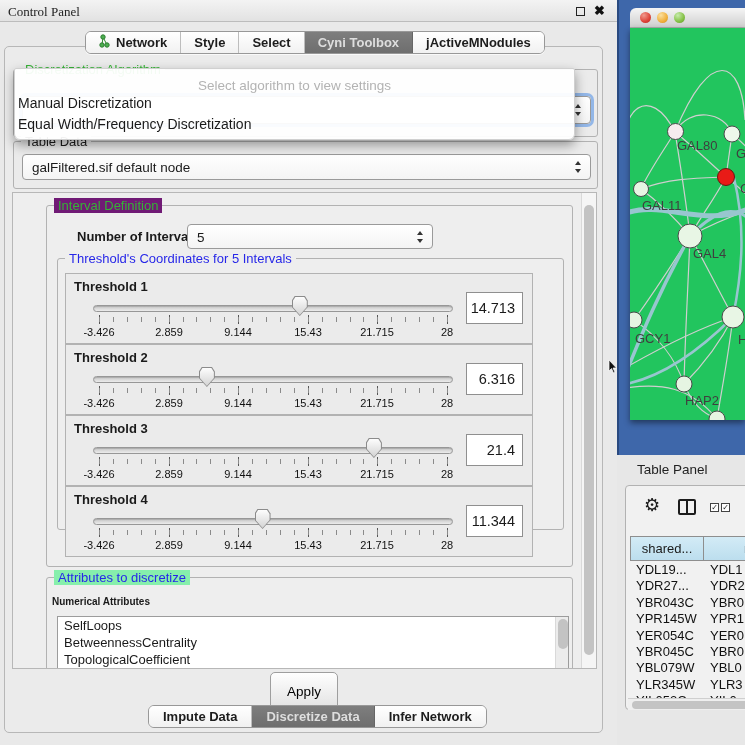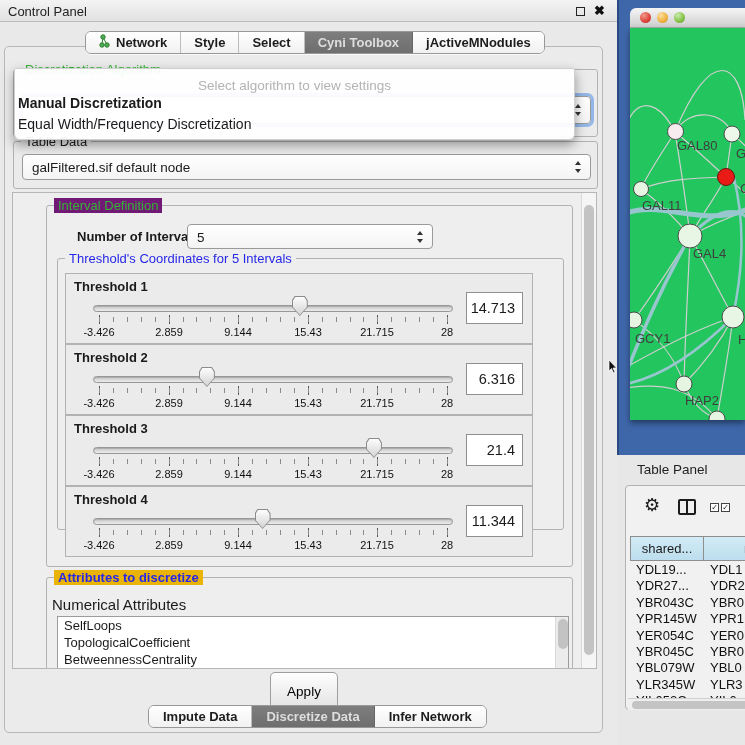--- a/index.html
+++ b/index.html
@@ -4,21 +4,21 @@
 <style>
   * { margin:0; padding:0; box-sizing:border-box; }
   html,body { background:#d8d8d8; }
   .screen {
     position:relative; width:745px; height:745px; overflow:hidden;
     font-family:"Liberation Sans", sans-serif; background:#e9e9e9; color:#1a1a1a;
   }
   
   .left-panel { position:absolute; left:0; top:0; width:617px; height:745px; background:#e9e9e9; }
   .titlebar { position:absolute; left:0; top:0; width:100%; height:22px;
-    background:linear-gradient(#f3f3f3,#e2e2e2); border-bottom:1px solid #bcbcbc; }
+    background:linear-gradient(#f3f3f3,#e2e2e2); border-bottom:1px solid #bcbcbc;font-family:Liberation Serif, serif; }
   .titlebar .t { position:absolute; left:8px; top:4px; font-size:13px; color:#222; }
   .float-ico { position:absolute; right:32px; top:7px; width:9px; height:9px; border:1.5px solid #222; background:transparent; }
   .close-ico { position:absolute; right:12px; top:3px; font-size:13px; font-weight:bold; color:#111; }
 
   .tabrow { position:absolute; left:85px; top:31px; height:23px; display:flex;
     border:1px solid #989898; border-radius:6px; overflow:hidden; background:#fff;
     box-shadow:0 1px 0 rgba(255,255,255,.7); z-index:5; }
   .tab { display:flex; align-items:center; gap:5px; padding:0 13px; font-size:13px; font-weight:bold;
     color:#1c1c1c; background:linear-gradient(#ffffff,#f1f1f1); border-right:1px solid #bdbdbd; cursor:default; }
   .tab:last-child { border-right:none; }
@@ -41,21 +41,21 @@
     border-left:3.5px solid transparent; border-right:3.5px solid transparent; border-bottom:4.5px solid #333; }
   .combo .stepper .dn { position:absolute; left:1px; bottom:0; width:0; height:0;
     border-left:3.5px solid transparent; border-right:3.5px solid transparent; border-top:4.5px solid #333; }
   .combo.focusring { box-shadow:0 0 0 3px rgba(100,155,230,.65); }
 
   .popup { position:absolute; left:14px; top:68px; width:561px; height:72px; z-index:40;
     background:rgba(255,255,255,.94); border:1px solid #d0d0d0; border-radius:2px 2px 6px 6px;
     box-shadow:0 5px 12px rgba(0,0,0,.38); }
   .popup .hint { margin-top:9px; text-align:center; font-size:13.5px; color:#b3b3b3; }
   .popup .item { font-size:14px; padding-left:3px; line-height:21px; }
-  .popup .item.b { font-weight:bold; }
+  .popup .item.b { font-weight:normal; }
 
   .scrollarea { position:absolute; left:12px; top:192px; width:585px; height:477px;
     border:1px solid #b7b7b7; background:#eeeeee; overflow:hidden; }
   .vscroll { position:absolute; right:0; top:0; width:15px; height:100%;
     background:#f5f5f5; border-left:1px solid #d9d9d9; }
   .vscroll .thumb { position:absolute; left:2px; width:10px; border-radius:6px; background:#c3c3c3; }
 
   .thr-panel { position:absolute; left:7px; width:468px; height:71px; background:#ebebeb; border:1px solid #b2b2b2; }
   .thr-label { position:absolute; left:8px; top:5px; font-size:13px; font-weight:bold; }
   .track { position:absolute; left:27px; top:31px; width:360px; height:7px; border-radius:4px;
@@ -266,26 +266,26 @@
             <span class="tick-lab" style="left:381px;">28</span>
             <div class="thumb-sl" style="left: 188.56px;">
                 <div class="in"></div>
               </div>
             <div class="valbox">11.344</div>
           </div>
         </div>
       </div>
 
       <div class="fieldset" style="left:33px; top:384px; width:527px; height:120px;">
-        <span class="legend blue" style="background:#eab308;font-weight:bold;">Attributes to discretize</span>
-        <span style="position:absolute; left:5px; top:18px; font-size:15px; font-weight:normal;">Numerical Attributes</span>
+        <span class="legend blue" style="background:#86efac;">Attributes to discretize</span>
+        <span style="position:absolute; left:5px; top:18px; font-size:10px; font-weight:bold;">Numerical Attributes</span>
         <div class="listbox" style="left:10px; top:38px; width:512px; height:70px;">
           <div class="li">SelfLoops</div>
+          <div class="li">BetweennessCentrality</div>
           <div class="li">TopologicalCoefficient</div>
-          <div class="li">BetweennessCentrality</div>
           <div class="vscroll" style="width:13px; background:#ececec;">
             <div class="thumb" style="top:2px; height:30px; left:1.5px;"></div>
           </div>
         </div>
       </div>
 
       <div class="vscroll">
         <div class="thumb" style="top:12px; height:450px;"></div>
       </div>
     </div>

